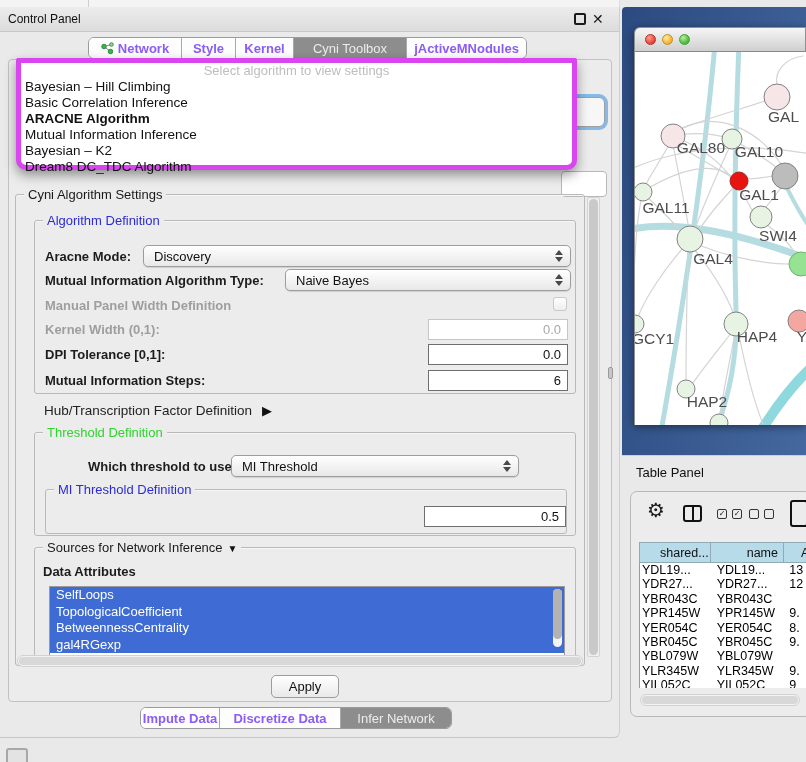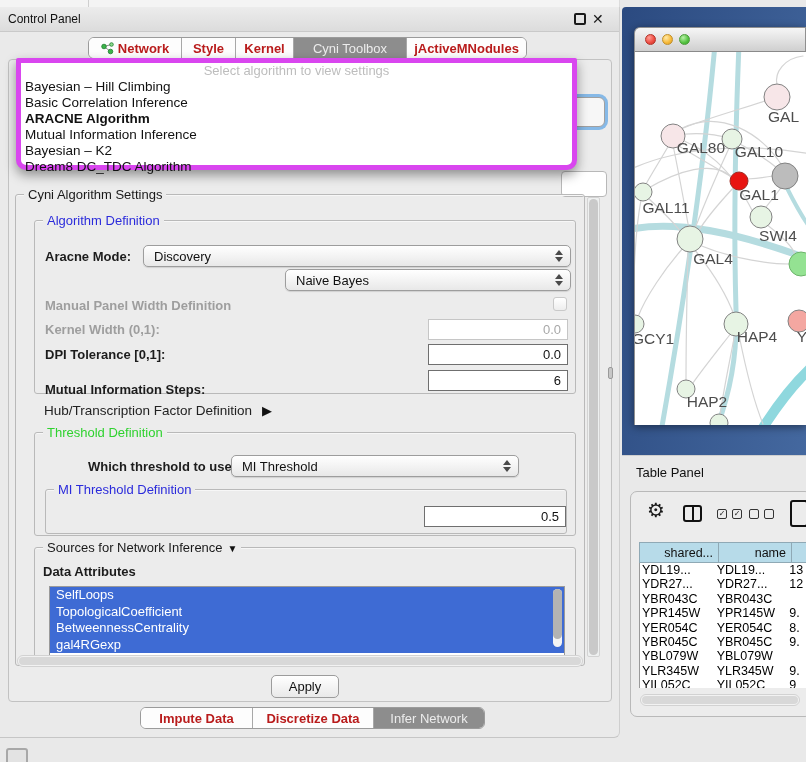--- a/index.html
+++ b/index.html
@@ -14,21 +14,21 @@
 
 .cp{position:absolute;left:0;top:7px;width:620px;height:731px;background:#eaeaea;
   border-right:1px solid #cfcfcf;border-bottom:1px solid #c6c6c6;border-bottom-right-radius:6px}
 .cp-title{position:absolute;left:0;top:0;width:100%;height:25px;background:linear-gradient(#ececec,#dcdcdc);border-bottom:1px solid #c9c9c9}
 .cp-title-text{position:absolute;left:8px;top:5px;font-size:12px;color:#111}
 .cp-float{position:absolute;left:574px;top:6px;width:12px;height:12px;border:2px solid #1a1a1a;border-radius:2px;cursor:pointer}
 .cp-close{position:absolute;left:592px;top:4px;font-size:14px;font-weight:bold;color:#1a1a1a;cursor:pointer}
 
 .cp-tabs{position:absolute;left:88px;top:30px;height:22px;display:flex;border:1px solid #9b9b9b;border-radius:6px;overflow:hidden;background:#fdfdfd}
 .cptab{height:100%;display:flex;align-items:center;justify-content:center;gap:4px;
-  font-size:13px;font-weight:bold;color:#b91c1c;background:#fdfdfd;border-right:1px solid #a8a8a8;cursor:pointer}
+  font-size:13px;font-weight:bold;color:#8b5cf6;background:#fdfdfd;border-right:1px solid #a8a8a8;cursor:pointer}
 .cptab:last-child{border-right:none}
 .cptab.sel{background:#8d8d8d;color:#ececec;font-weight:normal}
 .netic{display:inline-flex;width:13px;height:13px}
 
 .cp-main{position:absolute;left:8px;top:52px;width:604px;height:643px;background:#ececec;border:1px solid #c2c2c2;border-radius:4px}
 
 
 .frag-combo{position:absolute;left:544px;top:37px;width:52px;height:30px;background:#f7f7f7;border:1px solid #a0a0a0;border-radius:6px;box-shadow:0 0 0 3px #86b9e7}
 .frag-box{position:absolute;left:552px;top:111px;width:46px;height:26px;background:#fff;border:1px solid #b8b8b8;border-radius:4px}
 
@@ -172,38 +172,39 @@
 
           <span class="lbl b" style="left:10px;top:28px">Aracne Mode:</span>
           <div class="combo" style="left:108px;top:24px;width:428px">
             <span class="combo-val">Discovery</span>
             <span class="combo-arrows">
                 <i class="tri-up"></i>
                 <i class="tri-dn"></i>
               </span>
           </div>
 
+          <span class="lbl b" style="left:10px;top:52px">Mutual Information Algorithm Type:</span>
           <div class="combo" style="left:250px;top:48px;width:286px">
             <span class="combo-val">Naive Bayes</span>
             <span class="combo-arrows">
                 <i class="tri-up"></i>
                 <i class="tri-dn"></i>
               </span>
           </div>
 
           <span class="lbl gray" style="left:10px;top:77px">Manual Panel Width Definition</span>
           <span class="chk" style="left:518px;top:76px"></span>
 
           <span class="lbl gray" style="left:10px;top:101px">Kernel Width (0,1):</span>
           <div class="field dis" style="left:393px;top:98px;width:140px">0.0</div>
 
           <span class="lbl b" style="left:10px;top:126px">DPI Tolerance [0,1]:</span>
           <div class="field" style="left:393px;top:123px;width:140px">0.0</div>
 
-          <span class="lbl b" style="left:10px;top:161px">Mutual Information Steps:</span>
+          <span class="lbl b" style="left:10px;top:152px">Mutual Information Steps:</span>
           <div class="field" style="left:393px;top:149px;width:140px">6</div>
         </div>
 
         <div class="hub-row" style="left:28px;top:208px">
           <span>Hub/Transcription Factor Definition</span><span class="hub-arrow">▶</span>
         </div>
 
         <div class="fs" style="left:18px;top:237px;width:542px;height:104px">
           <span class="fs-label green">Threshold Definition</span>
 
@@ -243,21 +244,21 @@
         </div>
 
       <div class="hscroll" style="left:8px;top:595px;width:566px">
           <div class="thumb"></div>
         </div>
 
       <button class="apply" style="left:262px;top:615px">Apply</button>
     </div>
 
     <div class="cp-bottabs" id="cp-bottom-tabs">
-        <div class="cptab" style="width: 112px;">
+        <div class="cptab" style="width: 79px;">
           <span>Impute Data</span>
         </div>
         <div class="cptab" style="width: 121px;">
           <span>Discretize Data</span>
         </div>
         <div class="cptab sel" style="width: 110px;">
           <span>Infer Network</span>
         </div>
       </div>
   </section>
@@ -354,21 +355,21 @@
           <span class="bp">✓</span>
           <span class="bp">✓</span>
         </span>
       <span class="boxpair" style="left:118px">
           <span class="bp"></span>
           <span class="bp"></span>
         </span>
       <span class="icon-doc"></span>
 
       <div class="tbl-head" id="tbl-head">
-          <div class="th" style="width: 80px; padding-left: 20px;">shared...</div>
+          <div class="th" style="width: 72px; padding-left: 20px;">shared...</div>
           <div class="th" style="width: 73px;">name</div>
           <div class="th left" style="width: 58px;">A</div>
         </div>
       <div class="tbl-body" id="tbl-body">
           <div class="tr">
             <div class="td" style="width: 72px; padding-left: 2px;">YDL19...</div>
             <div class="td" style="width: 73px; padding-left: 5px;">YDL19...</div>
             <div class="td" style="width: 58px; padding-left: 5px;">13</div>
           </div>
           <div class="tr">

